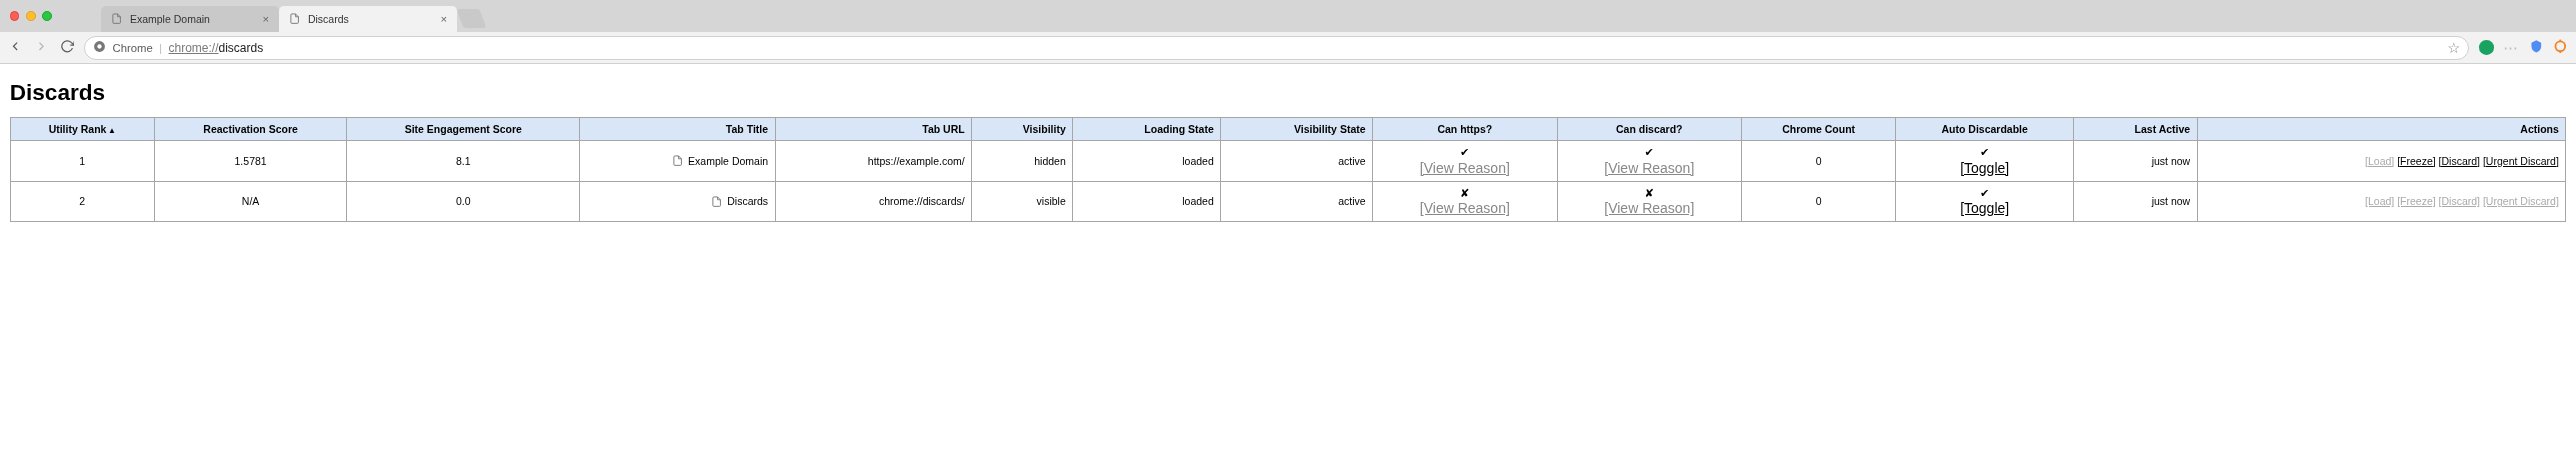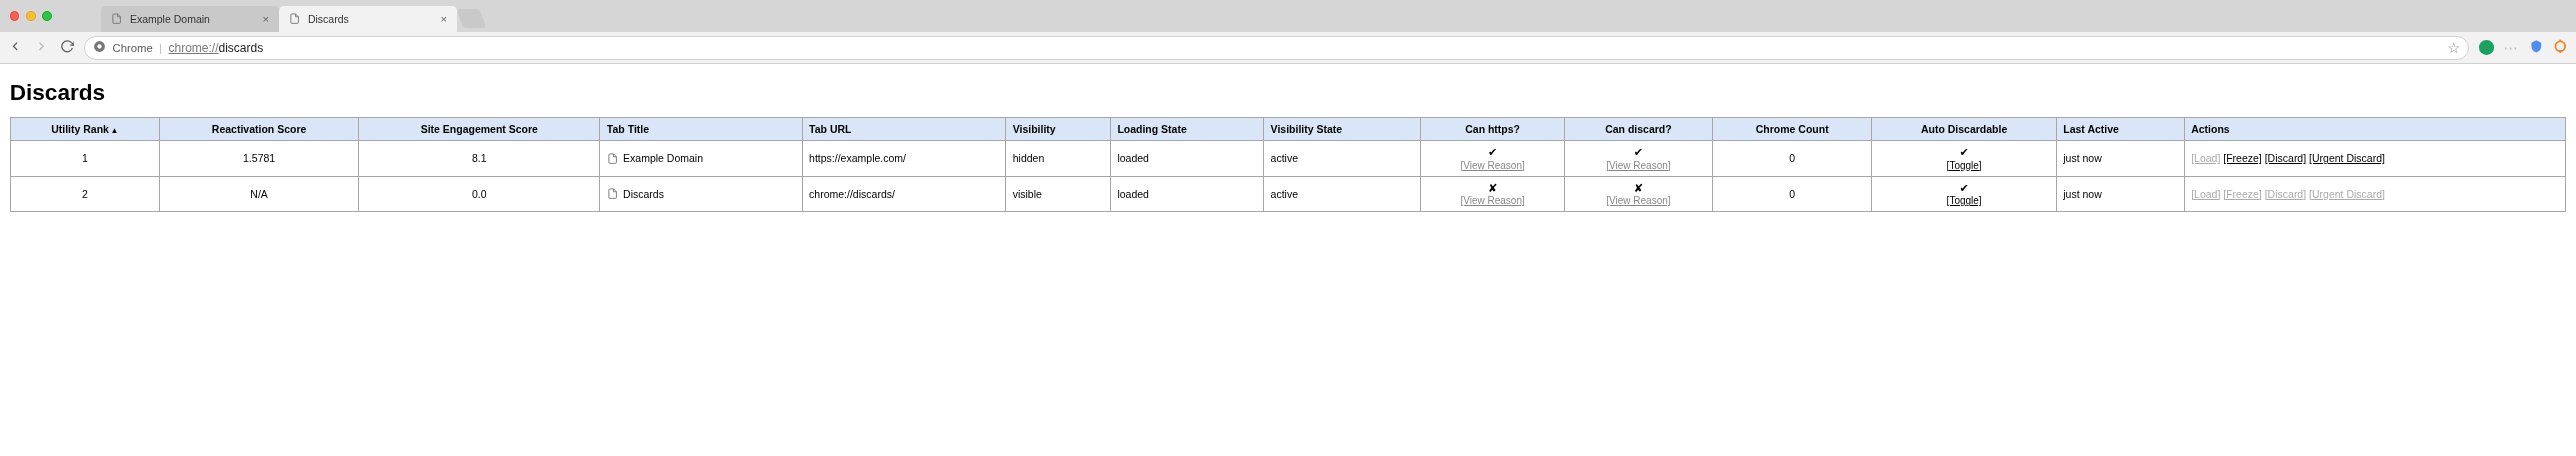--- a/index.html
+++ b/index.html
@@ -35,27 +35,27 @@
 .ext-icons { display: flex; gap: 9.7px; align-items: center; }
 .ext-icon { width: 14.6px; height: 14.6px; border-radius: 50%; }
 
 
 .page { padding: 8px 9.7px; }
 h1 { font-size: 22.6px; font-weight: bold; margin: 8px 0 11.3px 0; }
 .top-actions { font-size: 10.5px; margin-bottom: 4.9px; }
 .top-actions a { color: #000; text-decoration: none; }
 
 table.discards { border-collapse: collapse; width: 100%; table-layout: auto; }
-table.discards th, table.discards td { border: 0.8px solid #a6a6a6; padding: 4.9px 6.5px; text-align: left; vertical-align: middle; font-size: 10.5px; }
+table.discards th, table.discards td { border: 0.8px solid #a6a6a6; padding: 4.9px 6.5px; text-align: right; vertical-align: middle; font-size: 10.5px; }
 table.discards th { background: #d9e6f7; font-weight: bold; }
 .th-sort { display: inline-block; margin-left: 1.6px; font-size: 8px; }
 
 .col-center { text-align: center !important; }
 .tick { font-size: 11.3px; }
-.small-link { font-size: 10px; color: #888; text-decoration: underline; cursor: pointer; display: block; margin-top: 0.8px; }
+.small-link { font-size: 14px; color: #888; text-decoration: underline; cursor: pointer; display: block; margin-top: 0.8px; }
 .action-cell { white-space: nowrap; font-size: 9px; }
 .action-link { text-decoration: underline; cursor: pointer; color: #000; }
 .action-link.disabled { color: #aaa; }
 
 .page-favicon { width: 11.3px; height: 11.3px; display: inline-block; vertical-align: -1.6px; margin-right: 4.9px; }
 .file-icon { width: 11.3px; height: 11.3px; }
 </style>
 </head>
 <body>
 

